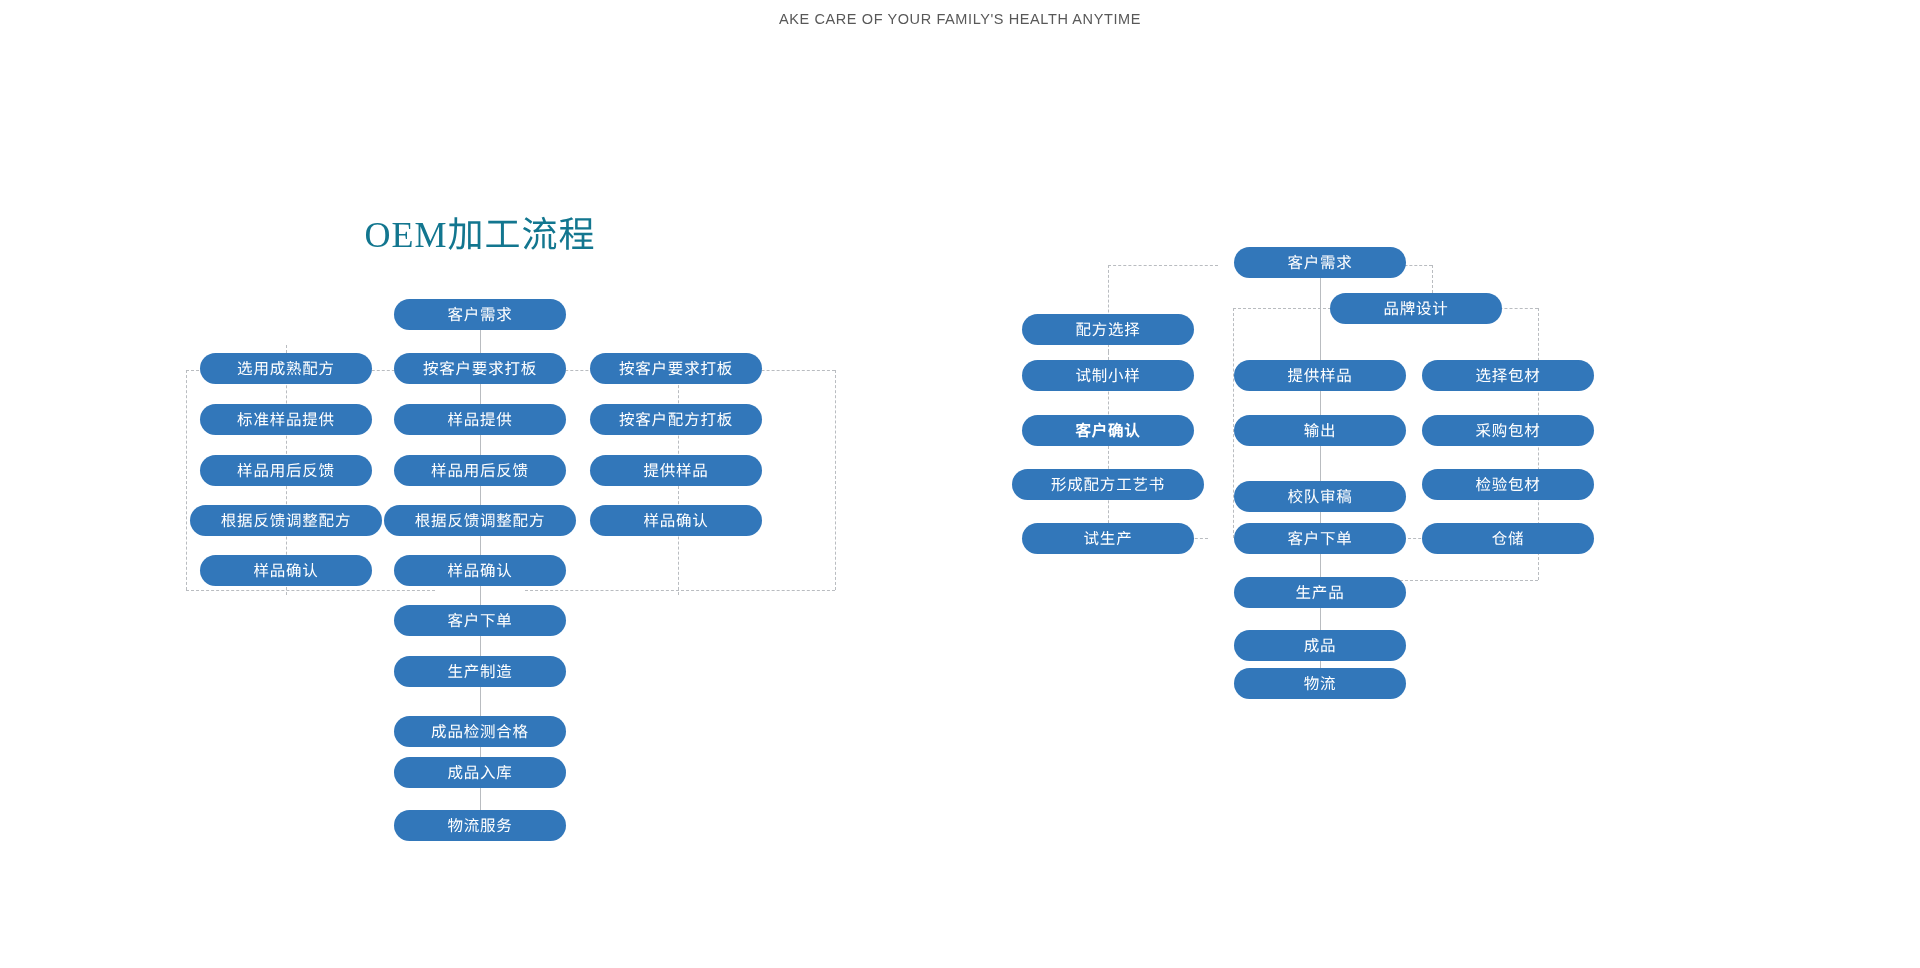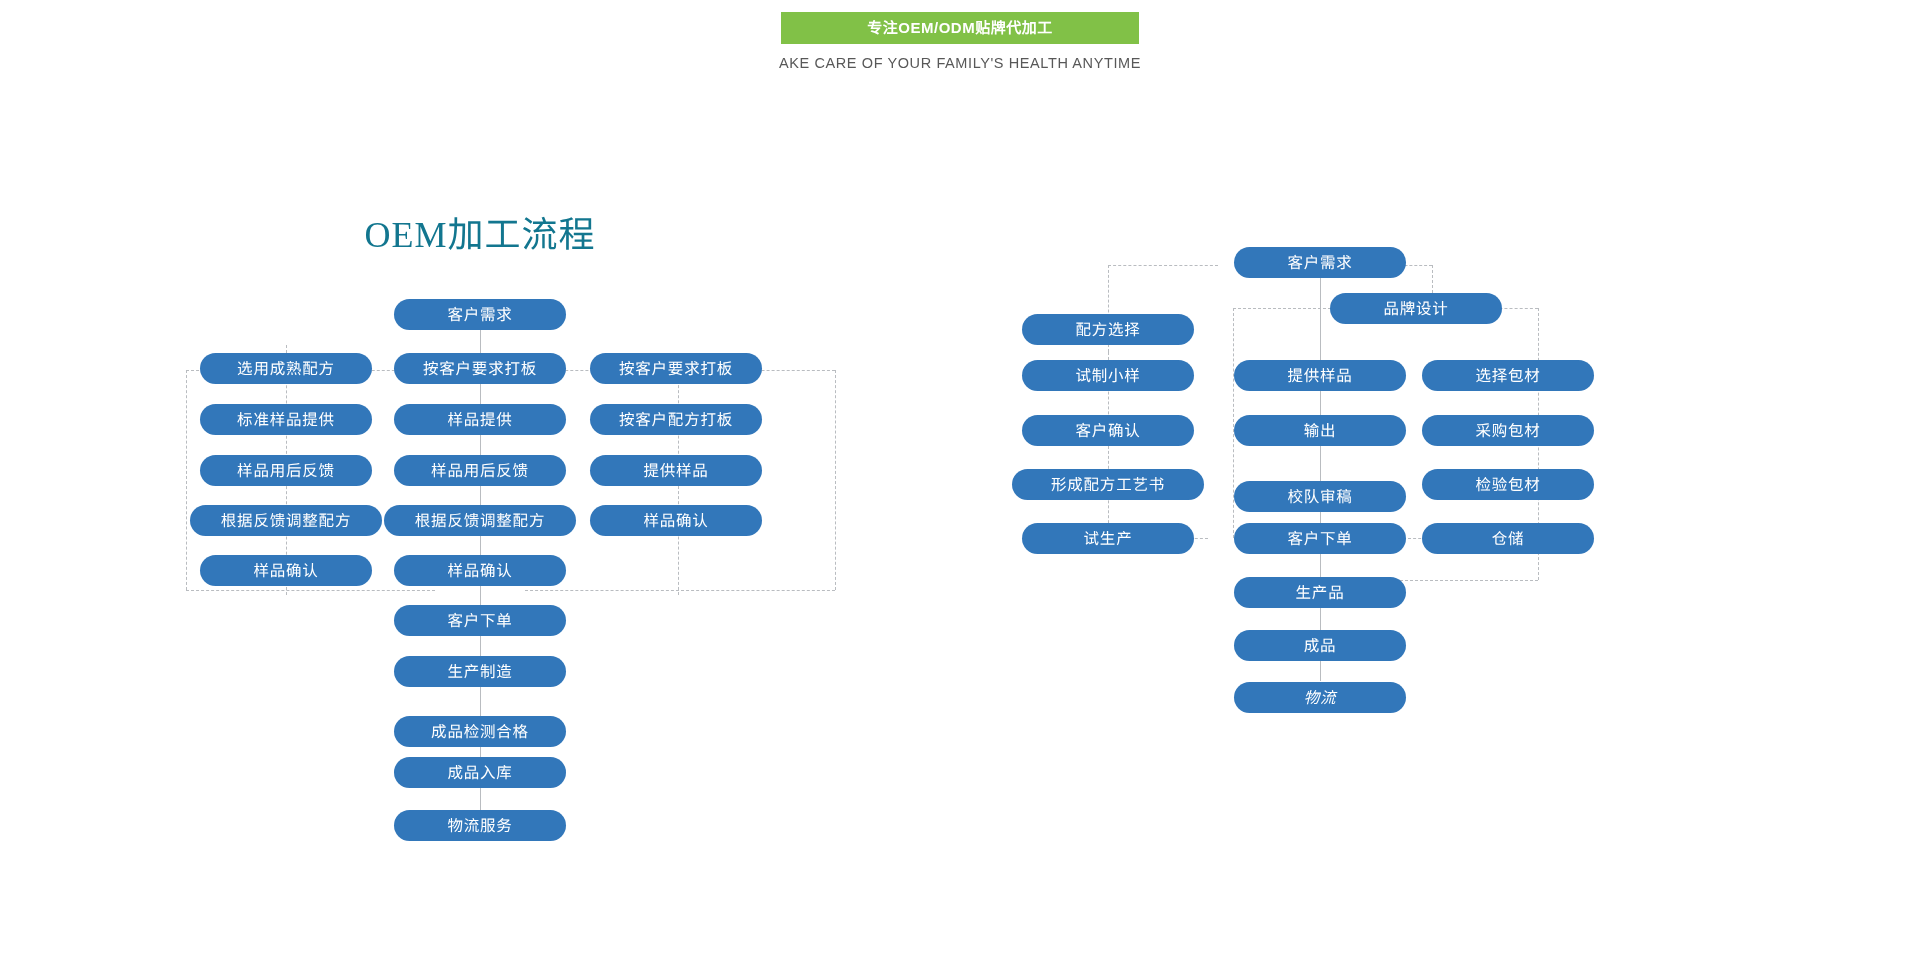--- a/index.html
+++ b/index.html
@@ -131,23 +131,20 @@
     border-left: 1px solid #b9bcc0;
     width: 0;
   }
 </style>
 </head>
 <body>
 
 <div class="page">
 
   <div class="header">
-    <div class="badge-wrap">
-      <div class="badge">专注OEM/ODM贴牌代加工</div>
-    </div>
     <div class="sub-en">AKE CARE OF YOUR FAMILY'S HEALTH ANYTIME</div>
   </div>
 
   <div class="flows">
 
     <div class="flow-col">
       <h2 class="flow-title">OEM加工流程</h2>
 
       <div class="canvas">
 
@@ -219,35 +216,35 @@
         <div class="line v-solid" style="left:360px; top:30px; height:418px;"></div>
 
         <div class="line h-dash" style="left:448px; top:305px; width:130px;"></div>
 
         <div class="pill w-med" style="left:274px; top:14px;">客户需求</div>
 
         <div class="pill w-med" style="left:370px; top:60px;">品牌设计</div>
 
         <div class="pill w-wide" style="left:62px; top:81px;">配方选择</div>
         <div class="pill w-wide" style="left:62px; top:127px;">试制小样</div>
-        <div class="pill w-wide" style="left:62px; top:182px;">客户确认</div>
+        <div class="pill w-wide" style="left:62px; top:182px;font-weight:bold;">客户确认</div>
         <div class="pill w-wide" style="left:52px; top:236px; width:192px;">形成配方工艺书</div>
         <div class="pill w-wide" style="left:62px; top:290px;">试生产</div>
 
         <div class="pill w-med" style="left:274px; top:127px;">提供样品</div>
         <div class="pill w-med" style="left:274px; top:182px;">输出</div>
         <div class="pill w-med" style="left:274px; top:236px;margin-top:12px;">校队审稿</div>
         <div class="pill w-med" style="left:274px; top:290px;">客户下单</div>
 
         <div class="pill w-nar" style="left:462px; top:127px;">选择包材</div>
         <div class="pill w-nar" style="left:462px; top:182px;">采购包材</div>
         <div class="pill w-nar" style="left:462px; top:236px;">检验包材</div>
         <div class="pill w-nar" style="left:462px; top:290px;">仓储</div>
 
         <div class="pill w-med" style="left:274px; top:344px;text-align:center;">生产品</div>
         <div class="pill w-med" style="left:274px; top:397px;">成品</div>
-        <div class="pill w-med" style="left:274px; top:449px;font-style:italic;">物流</div>
+        <div class="pill w-med" style="left:274px; top:435px;">物流</div>
 
       </div>
     </div>
 
   </div>
 </div>
 
 </body></html>

